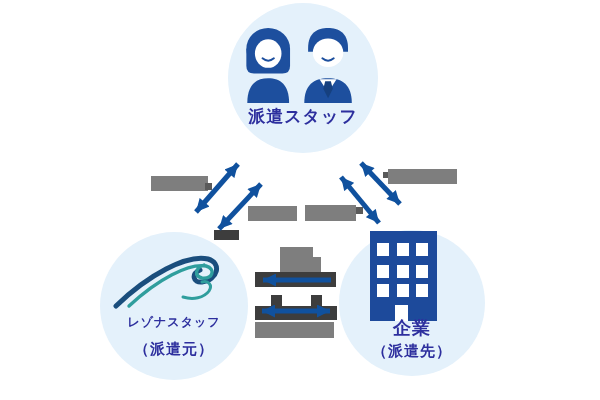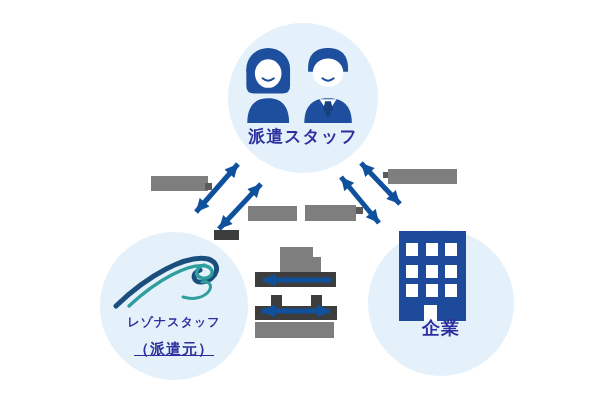--- a/index.html
+++ b/index.html
@@ -4,30 +4,30 @@
 <style>
   html,body{margin:0;padding:0;}
   body{
     width:600px;height:400px;background:#ffffff;overflow:hidden;
     font-family:"Liberation Sans","DejaVu Sans",sans-serif;
   }
   .stage{position:relative;width:600px;height:400px;background:#ffffff;}
   .node{
     position:absolute;border-radius:50%;background:#e4f1fb;
   }
-  .node-staff{left:228px;top:23px;width:150px;height:150px;}
+  .node-staff{left:228px;top:3px;width:150px;height:150px;}
   .node-agency{left:100px;top:232px;width:148px;height:148px;}
-  .node-company{left:368px;top:230px;width:146px;height:146px;}
+  .node-company{left:339px;top:230px;width:146px;height:146px;}
   .node-label{
     position:absolute;left:0;width:100%;text-align:center;
     color:#2d2f9e;font-weight:700;letter-spacing:1px;
   }
   .staff-label{top:102px;font-size:17px;}
   .agency-label{top:82px;font-size:12px;}
-  .agency-sublabel{top:108px;font-size:15px;text-decoration:underline;}
+  .agency-sublabel{top:108px;font-size:15px;}
   .company-label{top:86px;font-size:18px;}
   .company-sublabel{top:112px;font-size:15px;}
   .icon-abs{position:absolute;}
   .redact{position:absolute;}
   .r-gray{background:#7e7e7e;}
   .r-dark{background:#3d3d3d;}
   .r-speck{background:#5a5a5a;}
   .arrows-overlay{position:absolute;left:0;top:0;width:600px;height:400px;pointer-events:none;}
 </style>
 </head>
@@ -78,20 +78,21 @@
         <rect x="7" y="34" width="12" height="13"></rect>
         <rect x="27" y="34" width="12" height="13"></rect>
         <rect x="46" y="34" width="12" height="13"></rect>
         <rect x="7" y="53" width="12" height="13"></rect>
         <rect x="27" y="53" width="12" height="13"></rect>
         <rect x="46" y="53" width="12" height="13"></rect>
         <rect x="25" y="74" width="13" height="16"></rect>
       </g>
     </svg>
     <div class="node-label company-label">企業</div>
+    <div class="node-label company-sublabel">（派遣先）</div>
   </div>
 
   <div class="redact r-gray" style="left:151px;top:176px;width:57px;height:15px;"></div>
   <div class="redact r-speck" style="left:205px;top:183px;width:7px;height:7px;"></div>
   <div class="redact r-gray" style="left:248px;top:206px;width:49px;height:15px;"></div>
   <div class="redact r-gray" style="left:305px;top:205px;width:51px;height:16px;"></div>
   <div class="redact r-speck" style="left:356px;top:207px;width:7px;height:7px;"></div>
   <div class="redact r-speck" style="left:383px;top:172px;width:6px;height:6px;"></div>
   <div class="redact r-gray" style="left:388px;top:169px;width:69px;height:15px;"></div>
   <div class="redact r-gray" style="left:280px;top:247px;width:33px;height:10px;"></div>

